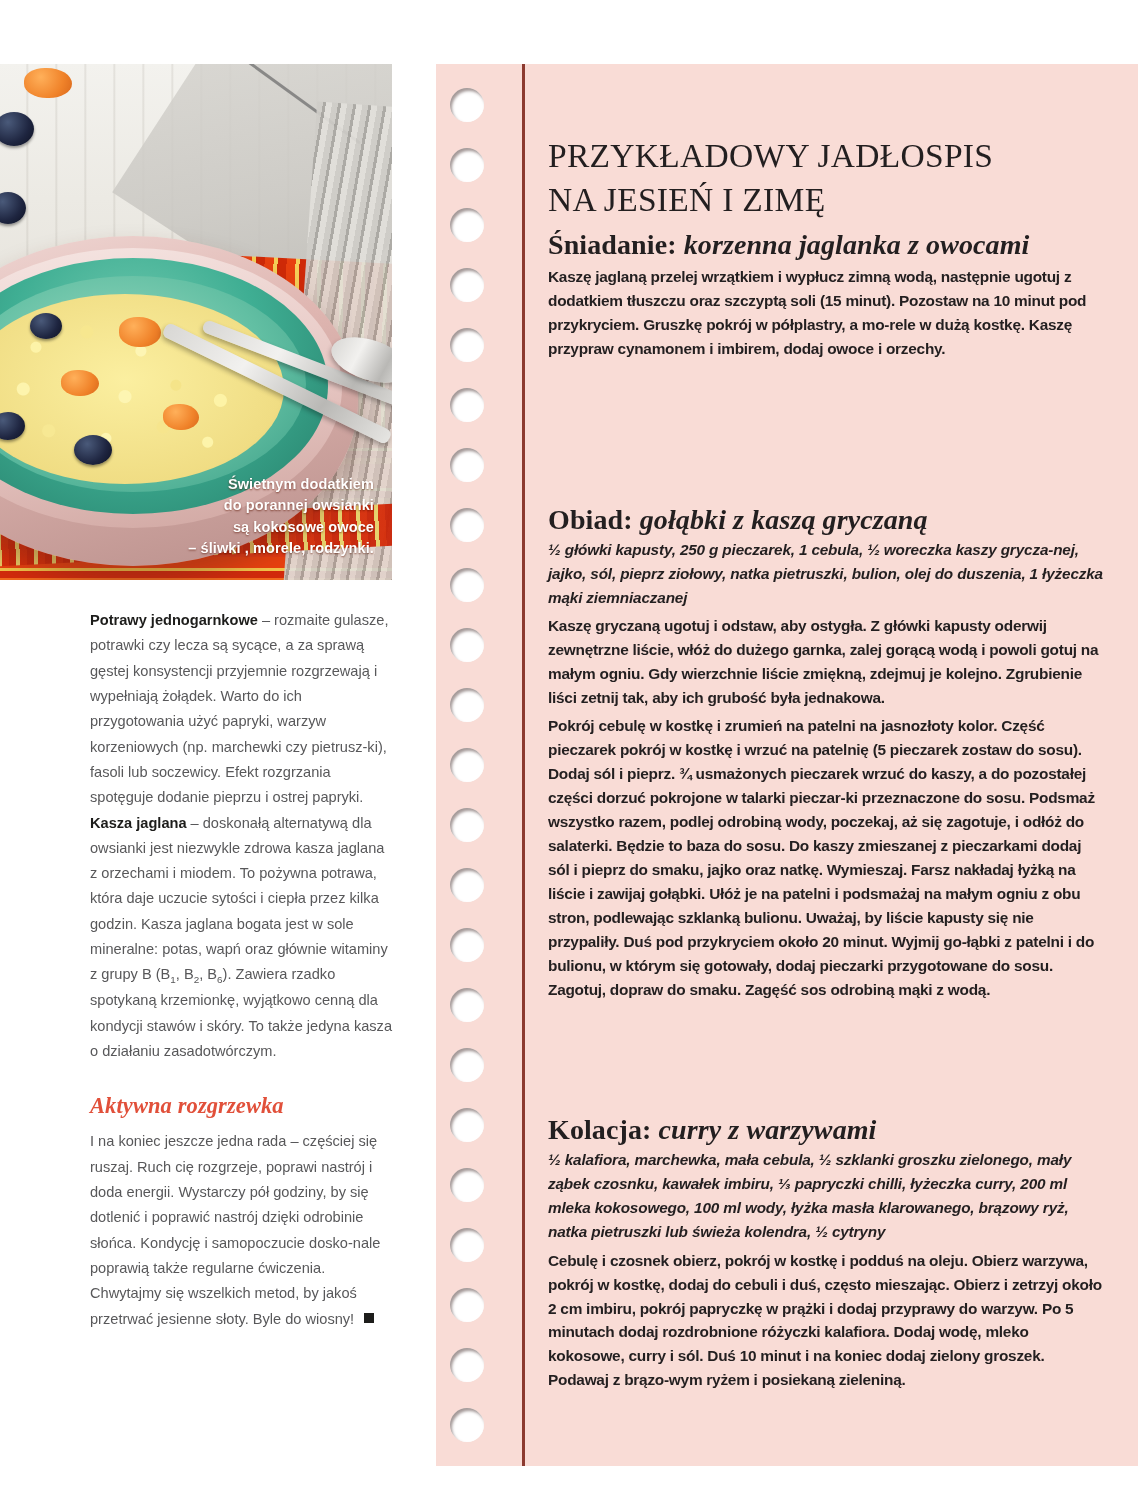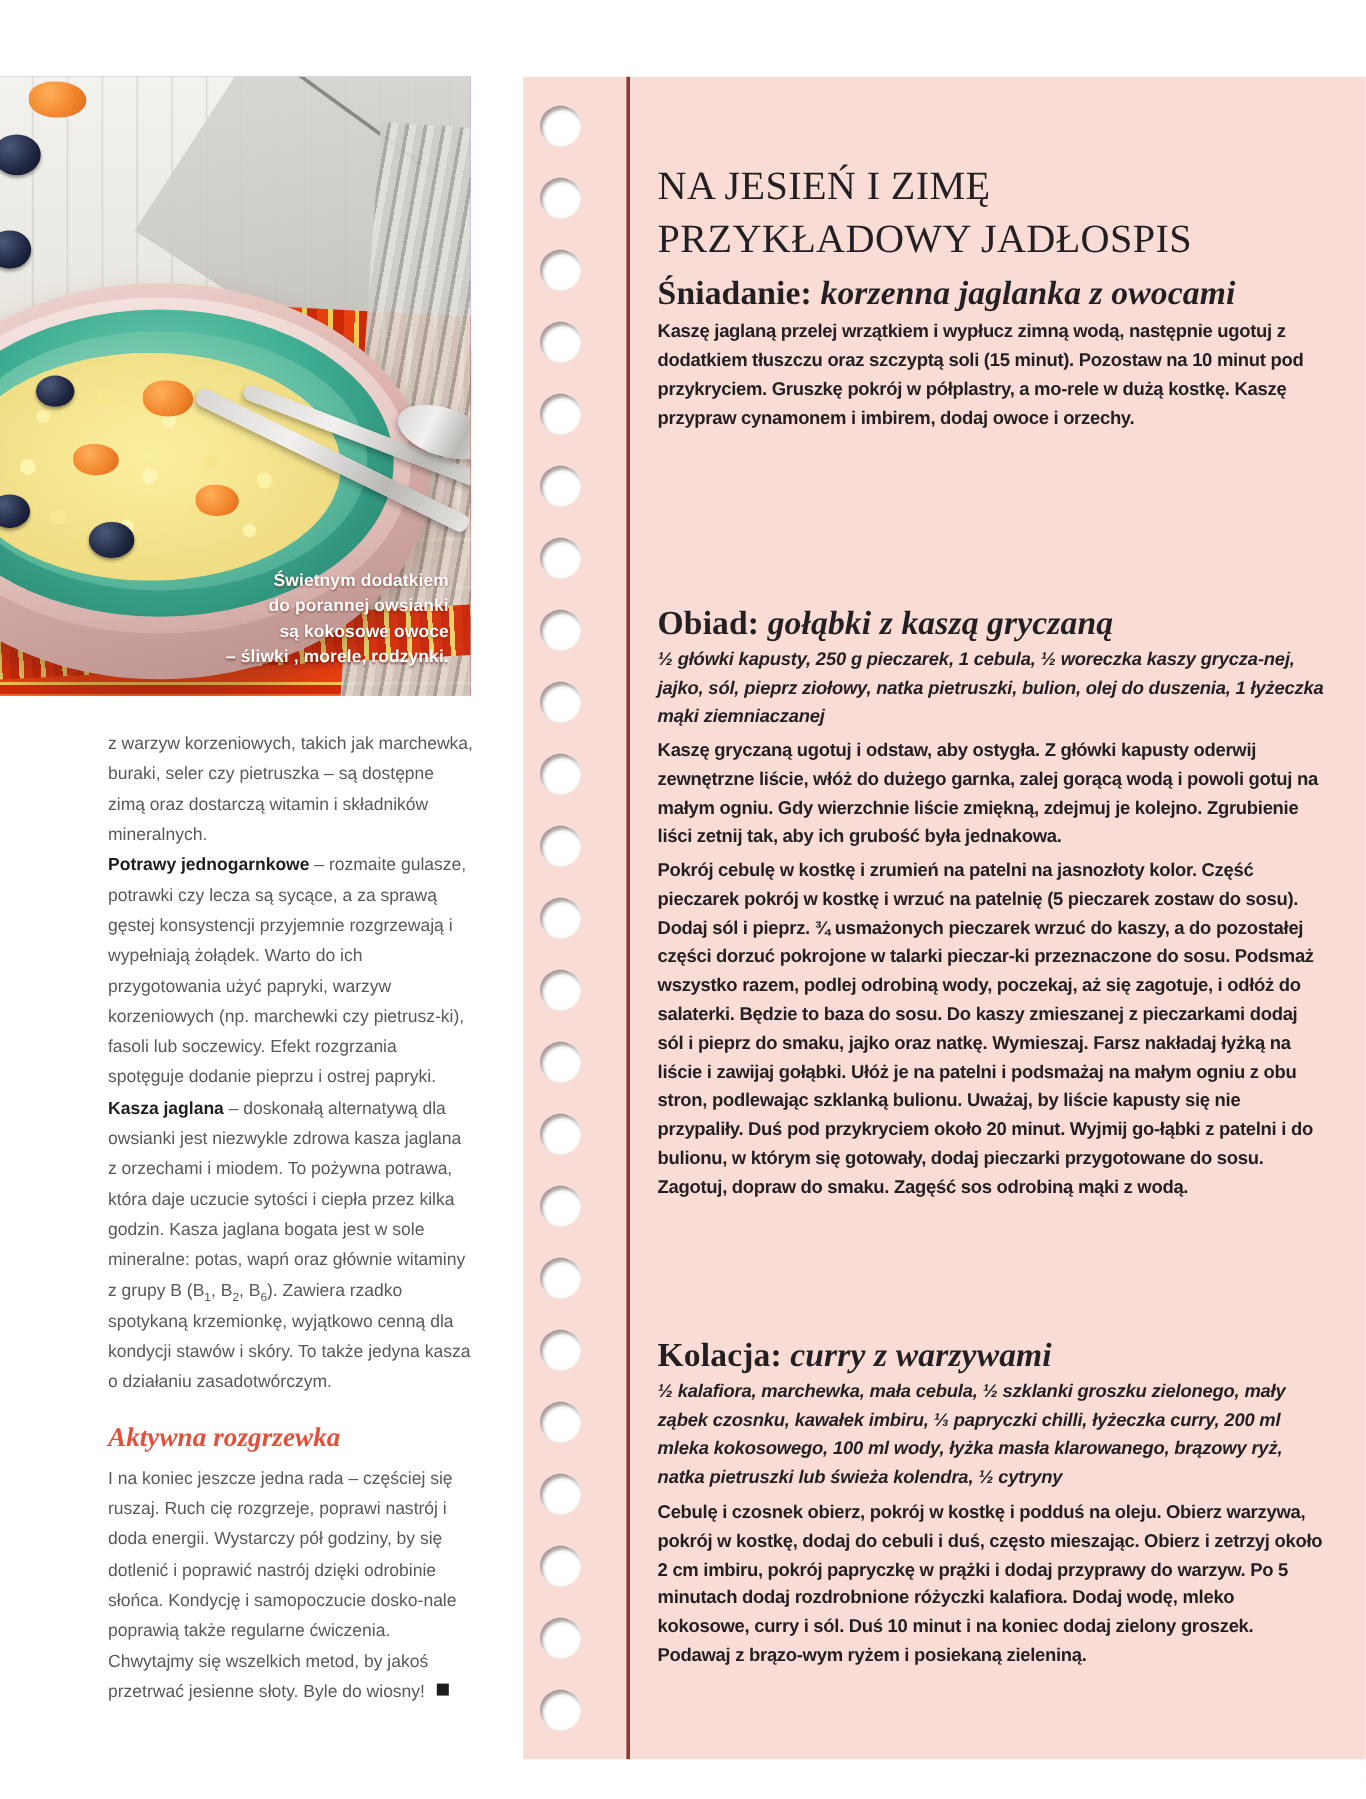--- a/index.html
+++ b/index.html
@@ -215,21 +215,21 @@
     width: 305px;
     font-family: "Liberation Sans", sans-serif;
     font-size: 14.6px;
     line-height: 1.735;
     color: #58585a;
     text-align: left;
   }
   .left-text p { margin: 0; }
   .left-text b { color: #1d1d1b; font-weight: bold; }
   .subhead-red {
-    margin: 12px 0 4px 0;
+    margin: 22px 0 4px 0;
     font-family: "Liberation Serif", serif;
     font-style: italic;
     font-weight: bold;
     font-size: 22.5px;
     color: #e1503a;
     letter-spacing: .1px;
   }
   .endmark {
     display: inline-block;
     width: 10px; height: 10px;
@@ -373,21 +373,20 @@
 
     <div class="photo-caption">
       <div>Świetnym dodatkiem</div>
       <div>do porannej owsianki</div>
       <div>są kokosowe owoce</div>
       <div>– śliwki , morele, rodzynki.</div>
     </div>
   </div>
 
   <div class="left-text">
-    <p><span>z warzyw korzeniowych, takich jak marchewka, buraki, seler czy pietruszka – są dostępne zimą oraz dostarczą witamin i składników mineralnych.</span></p>
     <p><b>Potrawy jednogarnkowe</b><span> – rozmaite gulasze, potrawki czy lecza są sycące, a za sprawą gęstej konsystencji przyjemnie rozgrzewają i wypełniają żołądek. Warto do ich przygotowania użyć papryki, warzyw korzeniowych (np. marchewki czy pietrusz-ki), fasoli lub soczewicy. Efekt rozgrzania spotęguje dodanie pieprzu i ostrej papryki.</span></p>
     <p><b>Kasza jaglana</b><span> – doskonałą alternatywą dla owsianki jest niezwykle zdrowa kasza jaglana z orzechami i miodem. To pożywna potrawa, która daje uczucie sytości i ciepła przez kilka godzin. Kasza jaglana bogata jest w sole mineralne: potas, wapń oraz głównie witaminy z grupy B (B</span><sub>1</sub><span>, B</span><sub>2</sub><span>, B</span><sub>6</sub><span>). Zawiera rzadko spotykaną krzemionkę, wyjątkowo cenną dla kondycji stawów i skóry. To także jedyna kasza o działaniu zasadotwórczym.</span></p>
 
     <div class="subhead-red">Aktywna rozgrzewka</div>
 
     <p><span>I na koniec jeszcze jedna rada – częściej się ruszaj. Ruch cię rozgrzeje, poprawi nastrój i doda energii. Wystarczy pół godziny, by się dotlenić i poprawić nastrój dzięki odrobinie słońca. Kondycję i samopoczucie dosko-nale poprawią także regularne ćwiczenia. Chwytajmy się wszelkich metod, by jakoś przetrwać jesienne słoty. Byle do wiosny!</span><span class="endmark"></span></p>
   </div>
 </div>
 
 <div class="pink-panel">
@@ -415,22 +414,22 @@
       <div class="hole" style="top: 1164px;"></div>
       <div class="hole" style="top: 1224px;"></div>
       <div class="hole" style="top: 1284px;"></div>
       <div class="hole" style="top: 1344px;"></div>
     </div>
   <div class="panel-rule"></div>
 
   <div class="menu-content">
 
     <div class="menu-title">
+      <div>PRZYKŁADOWY JADŁOSPIS</div>
       <div>NA JESIEŃ I ZIMĘ</div>
-      <div>PRZYKŁADOWY JADŁOSPIS</div>
     </div>
 
     <div class="meal" style="top:165px;">
       <div class="meal-head">
         <span>Śniadanie:</span>
         <span class="dish">korzenna jaglanka z owocami</span>
       </div>
       <p class="steps">Kaszę jaglaną przelej wrzątkiem i wypłucz zimną wodą, następnie ugotuj z dodatkiem tłuszczu oraz szczyptą soli (15 minut). Pozostaw na 10 minut pod przykryciem. Gruszkę pokrój w półplastry, a mo-rele w dużą kostkę. Kaszę przypraw cynamonem i imbirem, dodaj owoce i orzechy.</p>
     </div>
 

